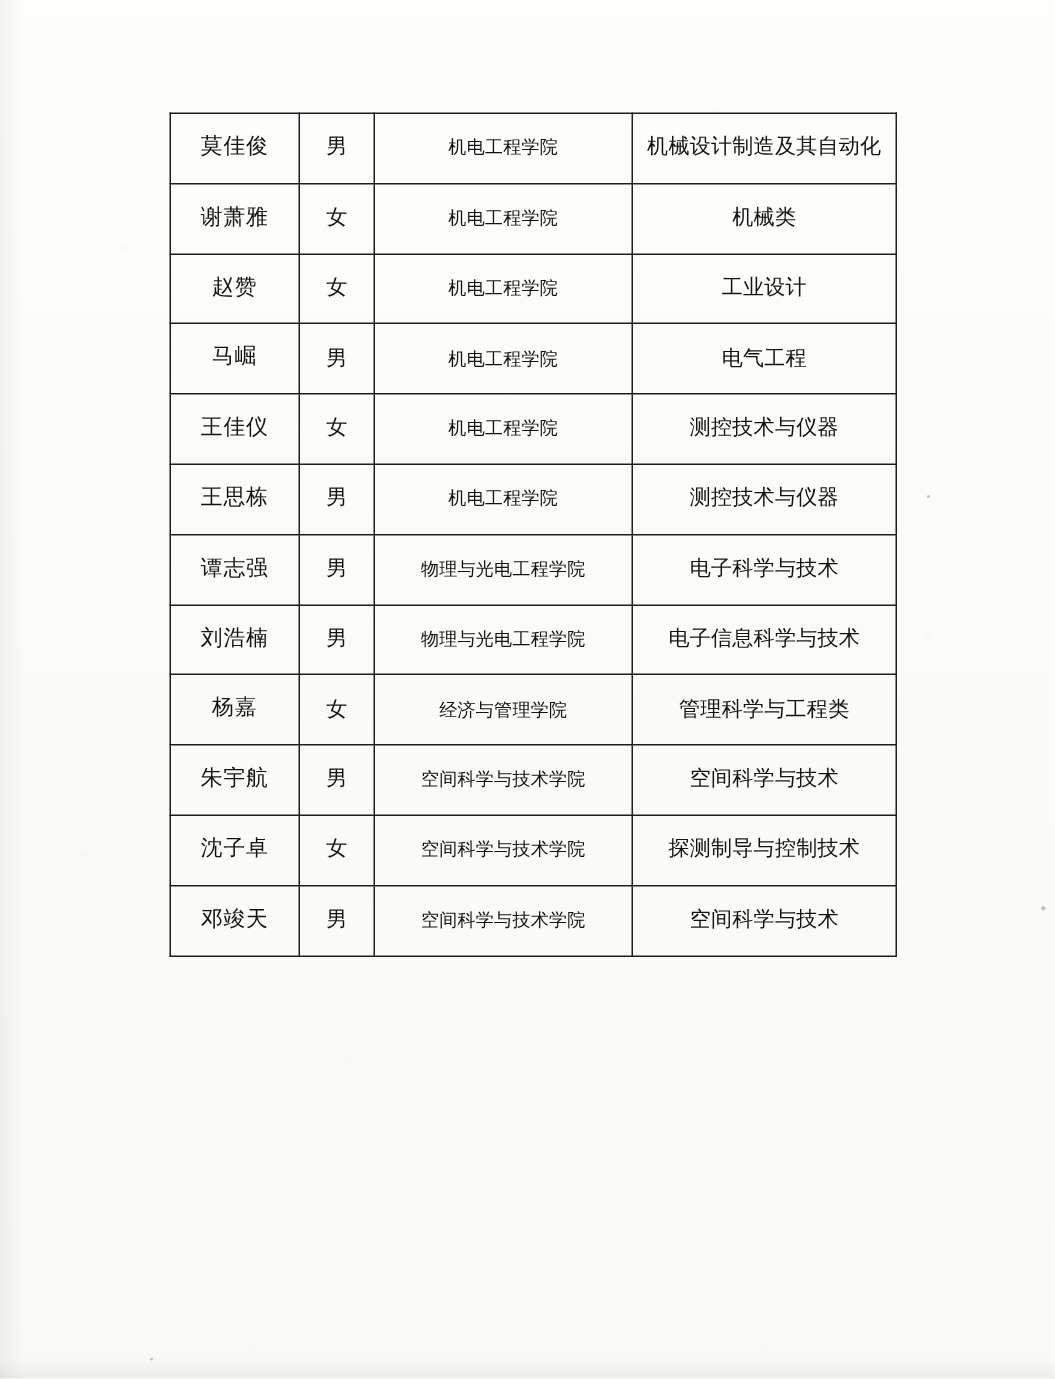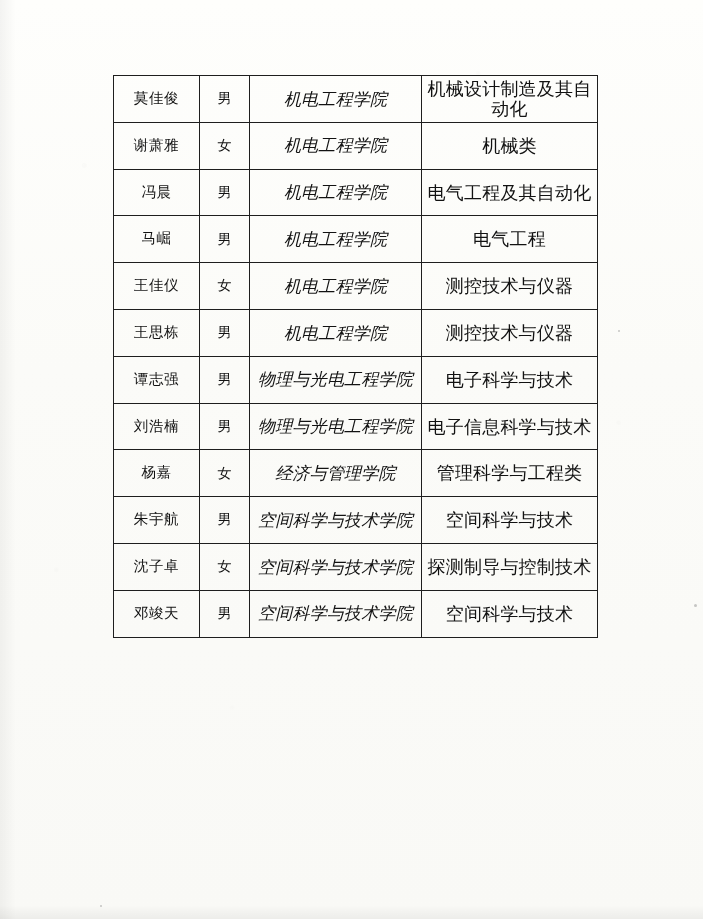--- a/index.html
+++ b/index.html
@@ -69,27 +69,26 @@
     width: 86px;
     font-size: 14.5px;
     letter-spacing: 0.6px;
   }
   td.c-gender {
     width: 50px;
     font-size: 14px;
   }
   td.c-college {
     width: 172px;
-    font-size: 17px;
+    font-size: 12px;
     letter-spacing: 0.2px;
-    font-style: italic;
   }
   td.c-major {
     width: 176px;
-    font-size: 18px;
+    font-size: 14px;
     letter-spacing: 0.2px;
   }
 
   
   .speck {
     position: absolute;
     background: rgba(60,60,60,0.28);
     border-radius: 50%;
     pointer-events: none;
   }
@@ -114,24 +113,24 @@
           <td class="c-college">机电工程学院</td>
           <td class="c-major">机械设计制造及其自动化</td>
         </tr>
         <tr>
           <td class="c-name">谢萧雅</td>
           <td class="c-gender">女</td>
           <td class="c-college">机电工程学院</td>
           <td class="c-major">机械类</td>
         </tr>
         <tr>
-          <td class="c-name">冯晨</td>
-          <td class="c-gender">男</td>
+          <td class="c-name">赵赞</td>
+          <td class="c-gender">女</td>
           <td class="c-college">机电工程学院</td>
-          <td class="c-major">电气工程及其自动化</td>
+          <td class="c-major">工业设计</td>
         </tr>
         <tr>
           <td class="c-name">马崛</td>
           <td class="c-gender">男</td>
           <td class="c-college">机电工程学院</td>
           <td class="c-major">电气工程</td>
         </tr>
         <tr>
           <td class="c-name">王佳仪</td>
           <td class="c-gender">女</td>

